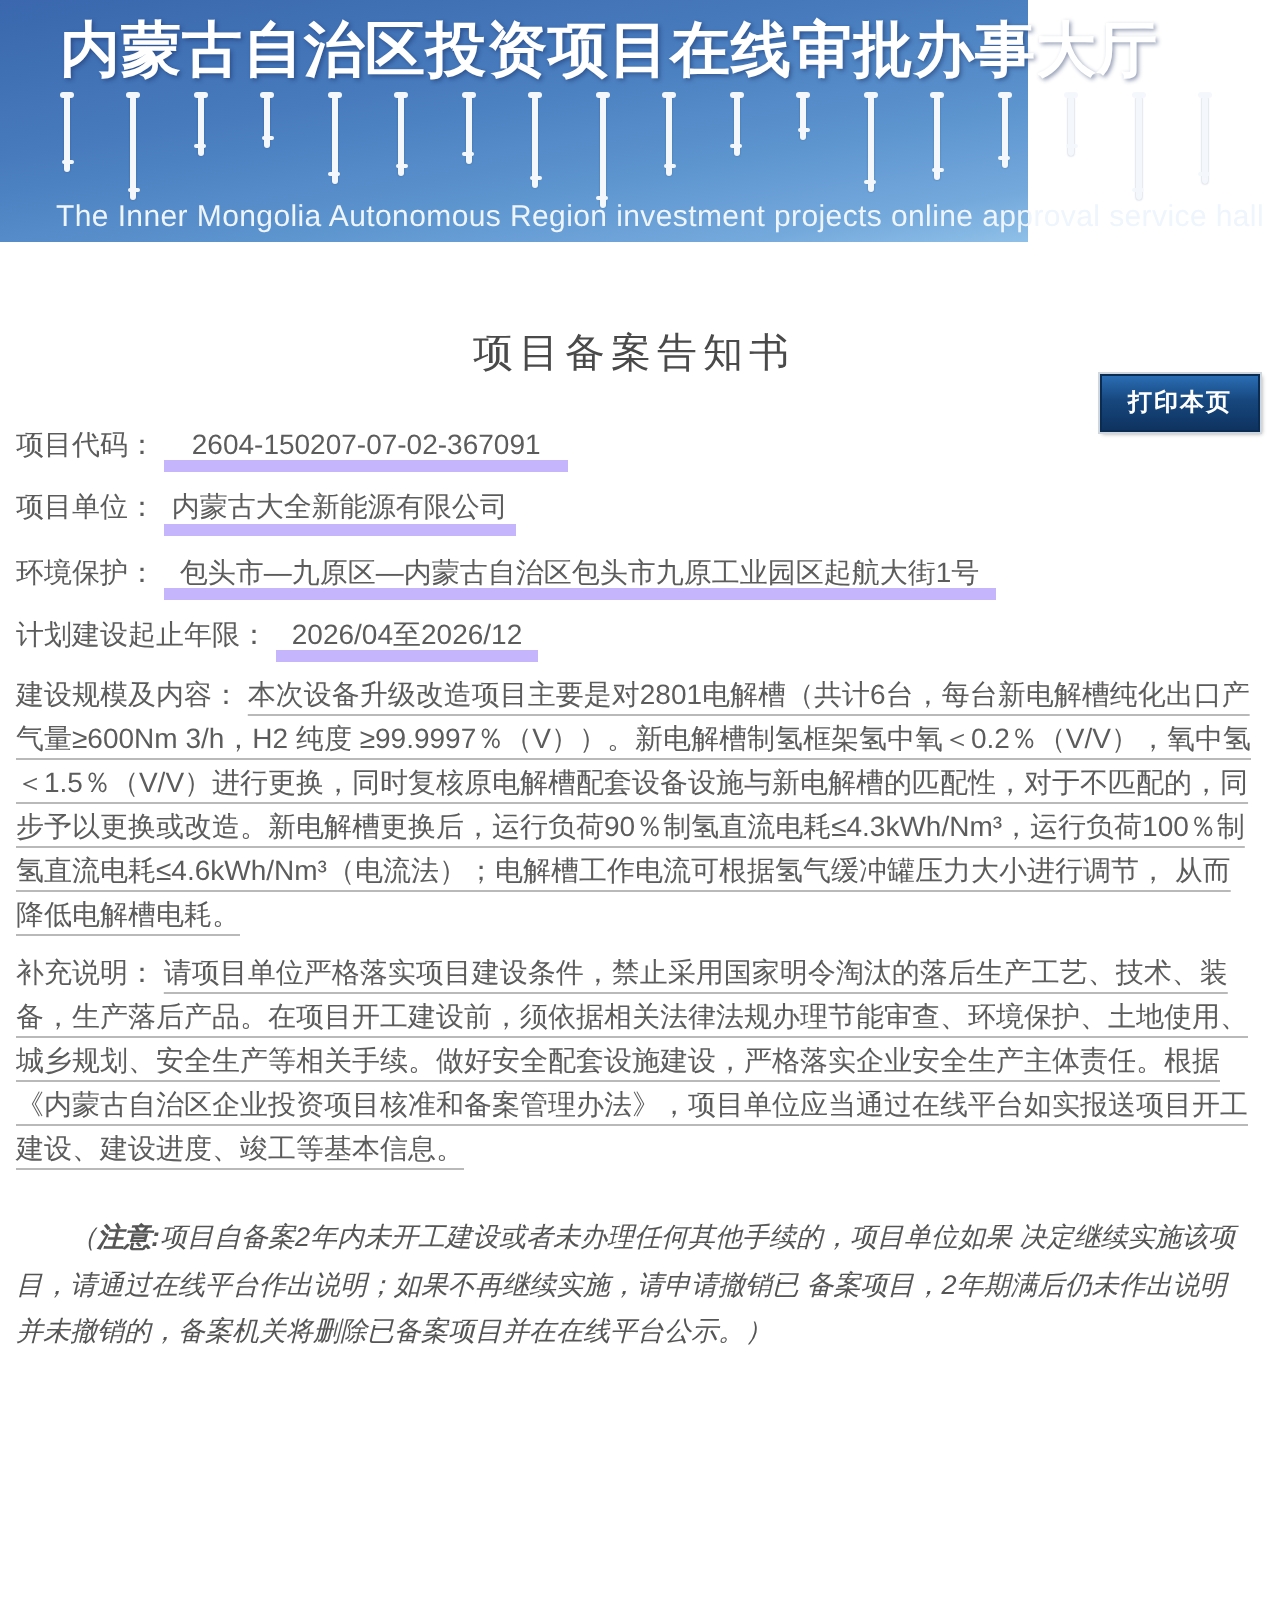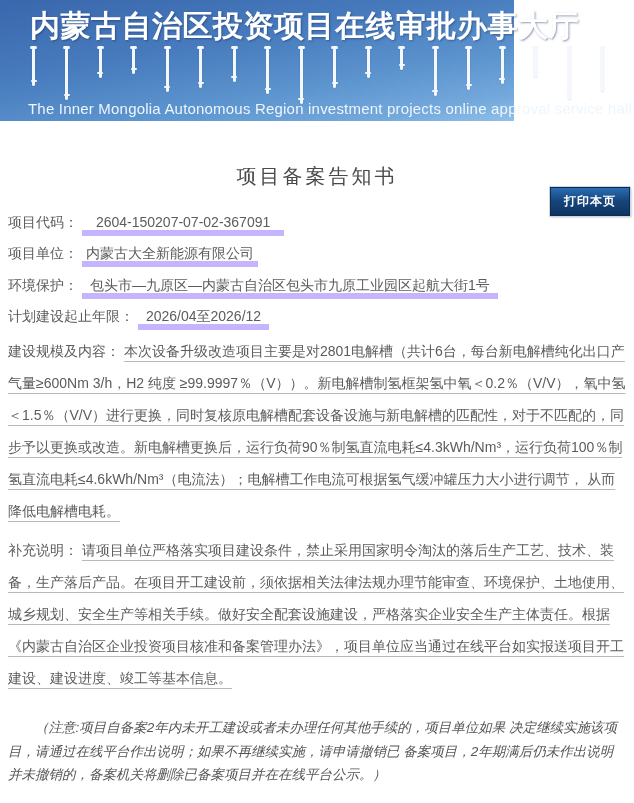--- a/index.html
+++ b/index.html
@@ -62,26 +62,26 @@
   .lbl { color: #5c5c5c; }
   .u  { border-bottom: 6px solid #c4b5fd; }
   .pad-wide { padding: 0 14px; }
   .pad-mid  { padding: 0 8px; }
   .pad-sm   { padding: 0 4px; font-family: Liberation Serif, serif; }
   .para { line-height: 22.5px; margin: 16px 0 14px; text-indent: 2em; }
   .ud {
     text-decoration: underline; text-decoration-color: #b9b9b9;
     text-underline-offset: 5px; text-decoration-thickness: 1px;
   }
-  .block { line-height: 32px; margin: 7px 0; }
+  .block { line-height: 22px; margin: 7px 0; }
   .note {
     margin-top: 22px; line-height: 23.5px; text-indent: 2em;
     font-style: italic; color: #555; font-size: 13.5px;
   }
-  .note .note-b { font-weight: normal; font-style: italic; }
+  .note .note-b { font-weight: bold; font-style: italic; }
 </style>
 </head>
 <body>
 
 <div class="banner">
   <div class="banner-title-cn">内蒙古自治区投资项目在线审批办事大厅</div>
   <div class="mongolian">
       <div class="mcol" style="height: 38px;"></div>
       <div class="mcol" style="height: 52px;"></div>
       <div class="mcol" style="height: 30px;"></div>

